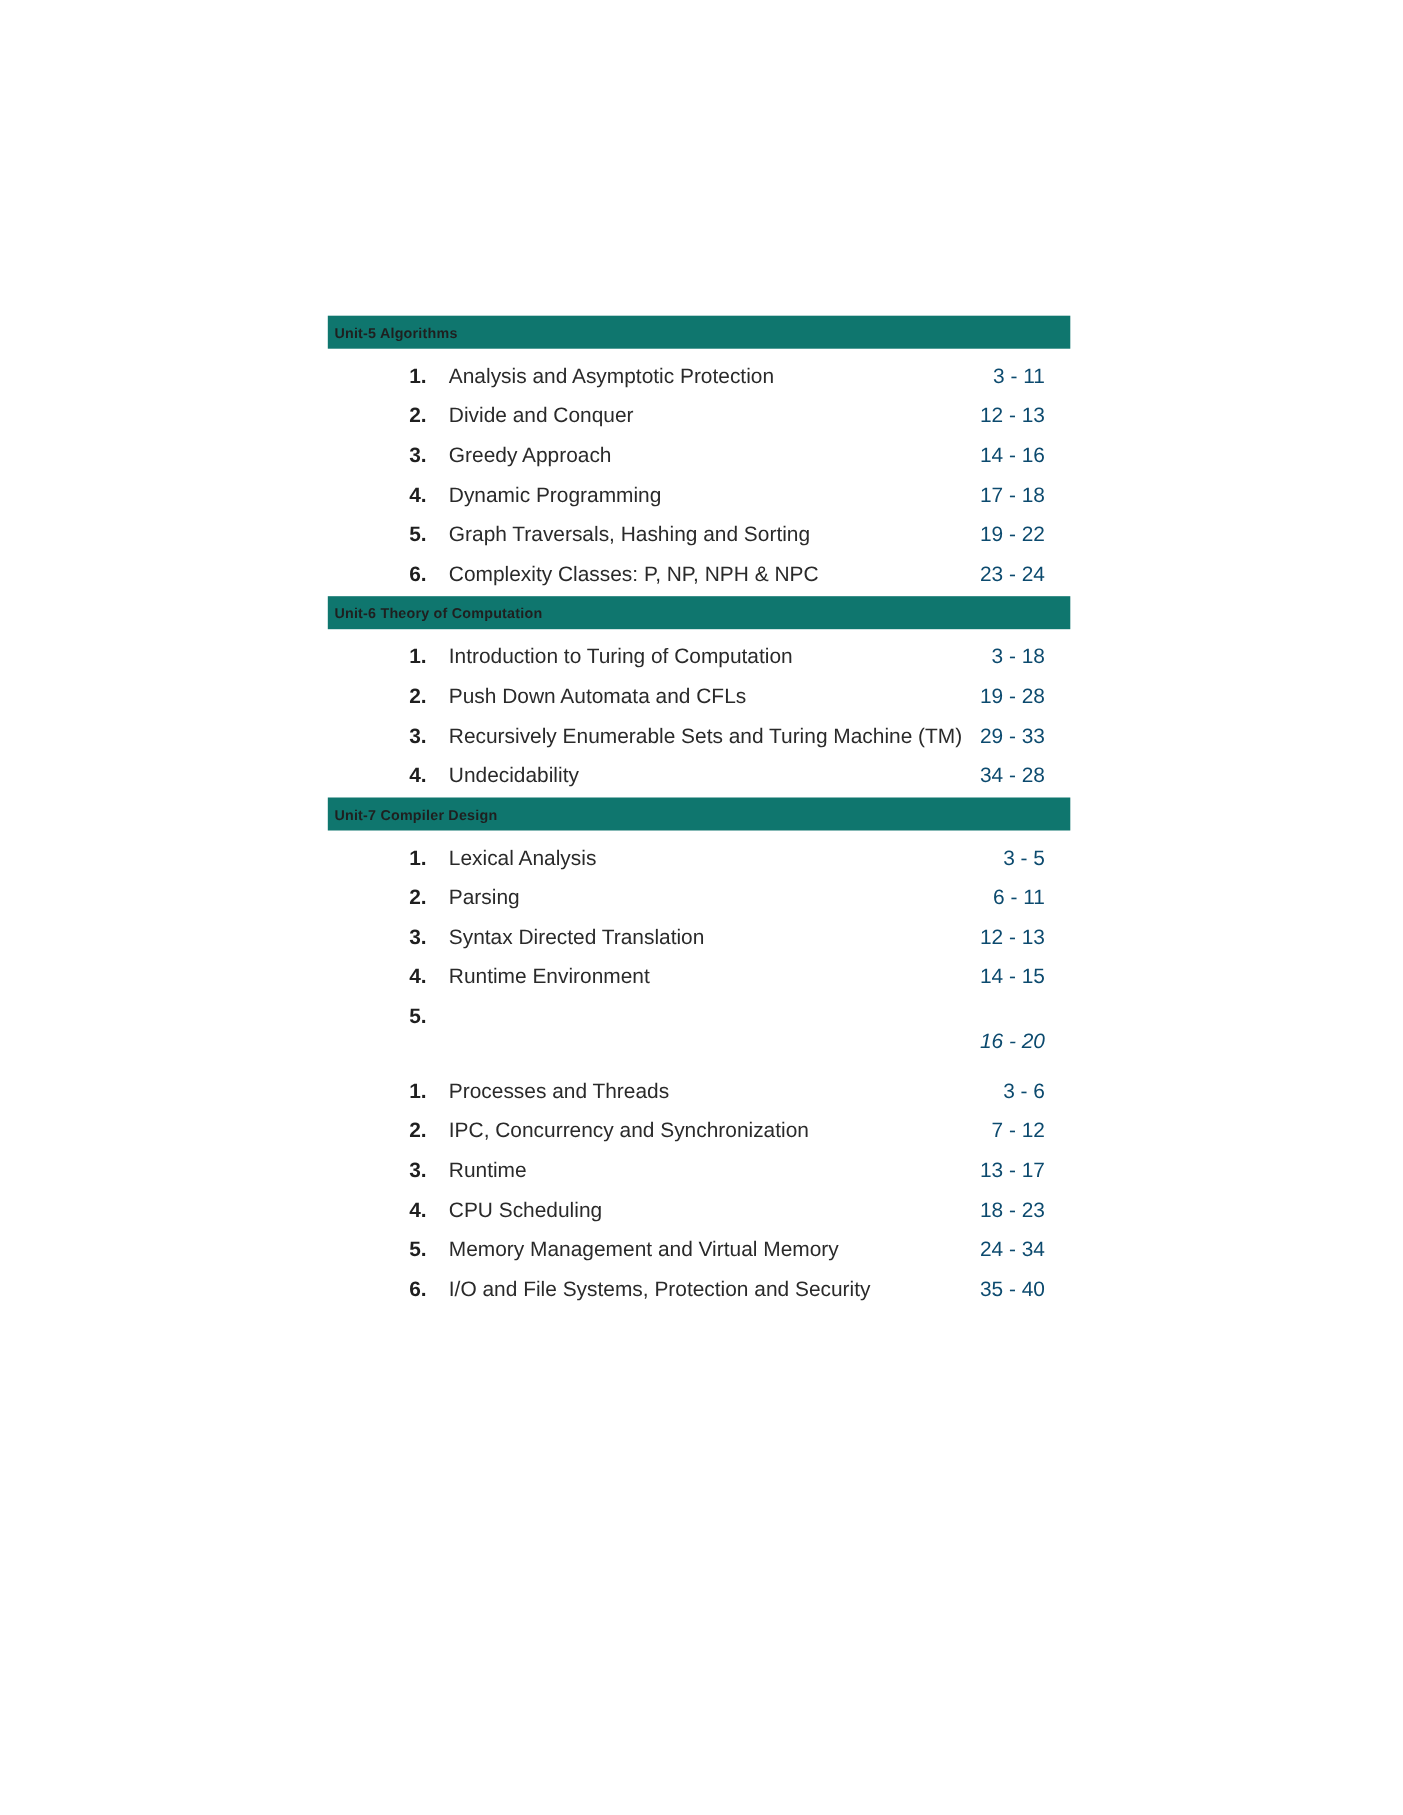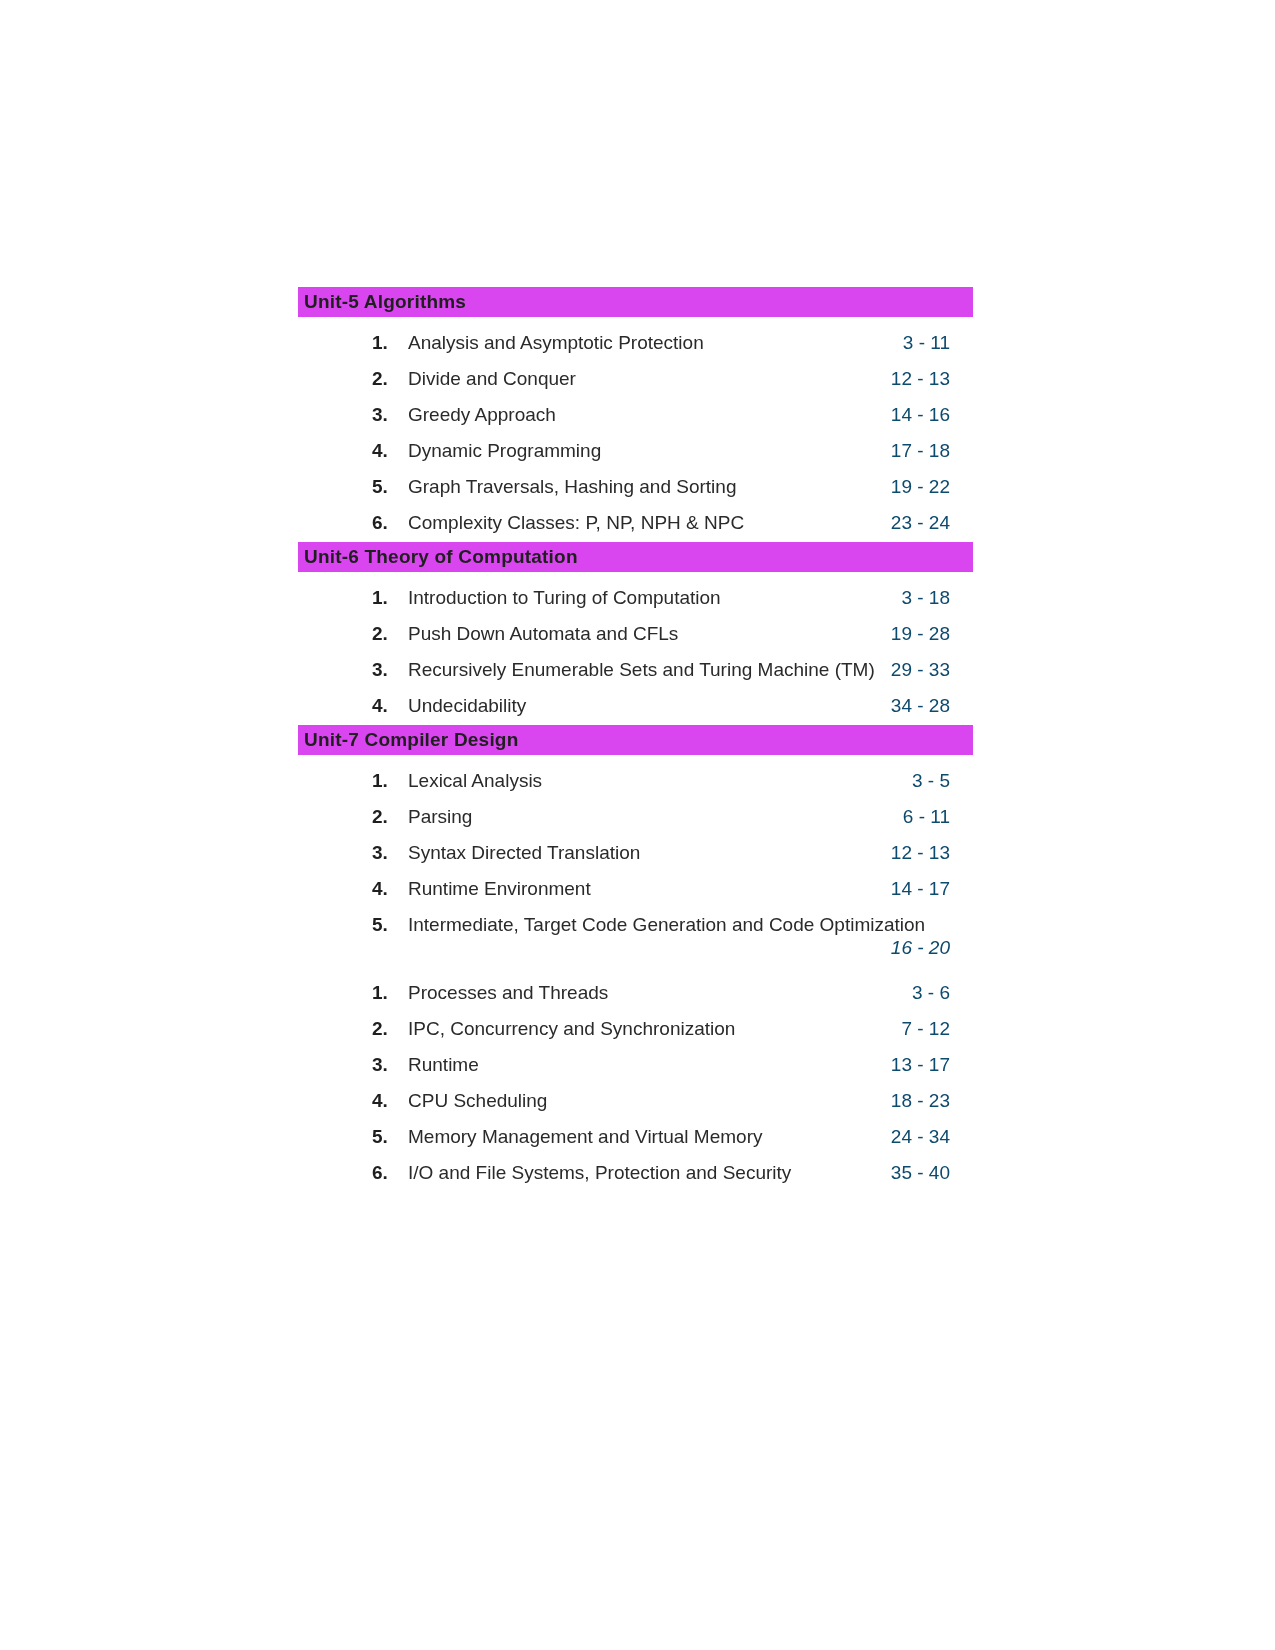--- a/index.html
+++ b/index.html
@@ -18,26 +18,26 @@
     overflow: hidden;
   }
   .toc {
     position: absolute;
     left: 298px;
     top: 287px;
     width: 675px;
   }
   .sec-header {
     height: 30px;
-    background: #d946ef;
+    background: #0f766e;
     display: flex;
     align-items: center;
     padding-left: 6px;
     box-sizing: border-box;
-    font-size: 19px;
+    font-size: 13px;
     font-weight: bold;
     color: #1f1f1f;
     letter-spacing: 0.2px;
   }
   .items {
     padding: 14px 23px 8px 74px;
   }
   .row {
     display: flex;
     flex-wrap: wrap;
@@ -152,25 +152,24 @@
         <span class="pages">6 - 11</span>
       </div>
       <div class="row">
         <span class="num">3.</span>
         <span class="title">Syntax Directed Translation</span>
         <span class="pages">12 - 13</span>
       </div>
       <div class="row">
         <span class="num">4.</span>
         <span class="title">Runtime Environment</span>
-        <span class="pages">14 - 17</span>
+        <span class="pages">14 - 15</span>
       </div>
       <div class="row wrap-pages">
         <span class="num">5.</span>
-        <span class="title">Intermediate, Target Code Generation and Code Optimization</span>
         <span class="pages">16 - 20</span>
       </div>
     </div>
 
     <div class="items">
       <div class="row">
         <span class="num">1.</span>
         <span class="title">Processes and Threads</span>
         <span class="pages">3 - 6</span>
       </div>

